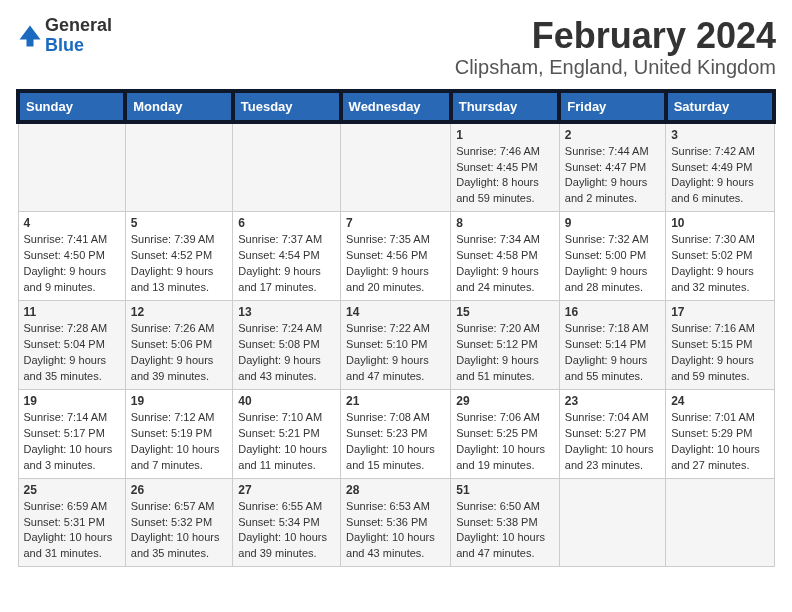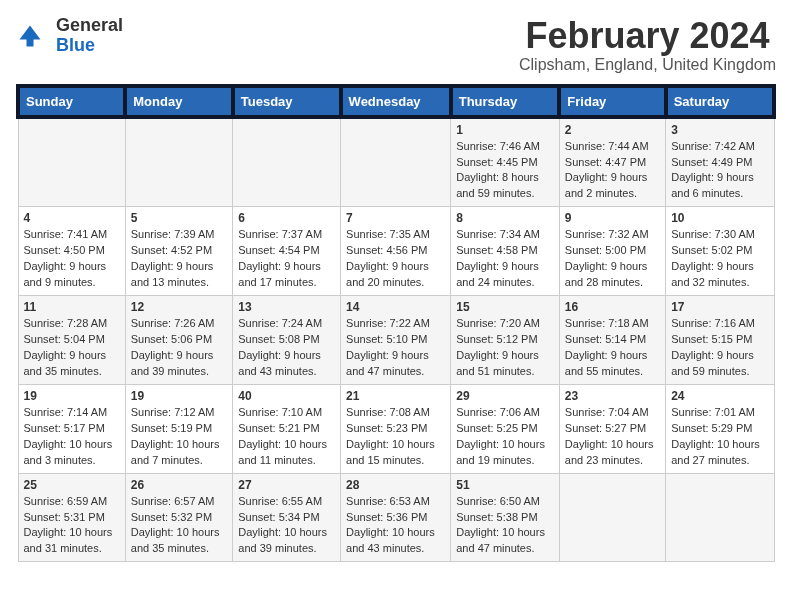--- a/index.html
+++ b/index.html
@@ -12,44 +12,44 @@
     }
     .header-area {
       display: flex;
       justify-content: space-between;
       align-items: flex-start;
       margin-bottom: 10px;
     }
     .logo {
       display: flex;
       align-items: center;
-      gap: 12px;
+      gap: 1px;
     }
     .logo-text {
       font-size: 18px;
       font-weight: bold;
       line-height: 1.1;
     }
     .logo-general { color: #333; }
     .logo-blue { color: #1a6abf; }
     .logo-icon {
       width: 28px;
       height: 28px;
     }
     .title-area {
-      text-align: center;
+      text-align: right;
     }
     .month-title {
       font-size: 36px;
       font-weight: bold;
       color: #333;
       line-height: 1.1;
     }
     .location-title {
-      font-size: 16px;
+      font-size: 20px;
       color: #555;
     }
     table {
       width: 100%;
       border-collapse: collapse;
     }
     thead tr th {
       background-color: #2968b4;
       color: #fff;
       font-size: 13px;

